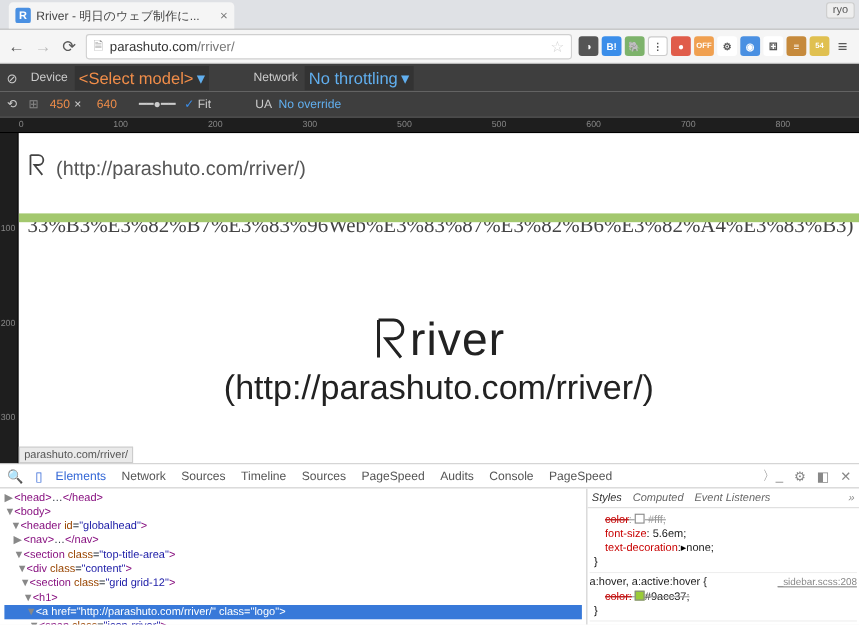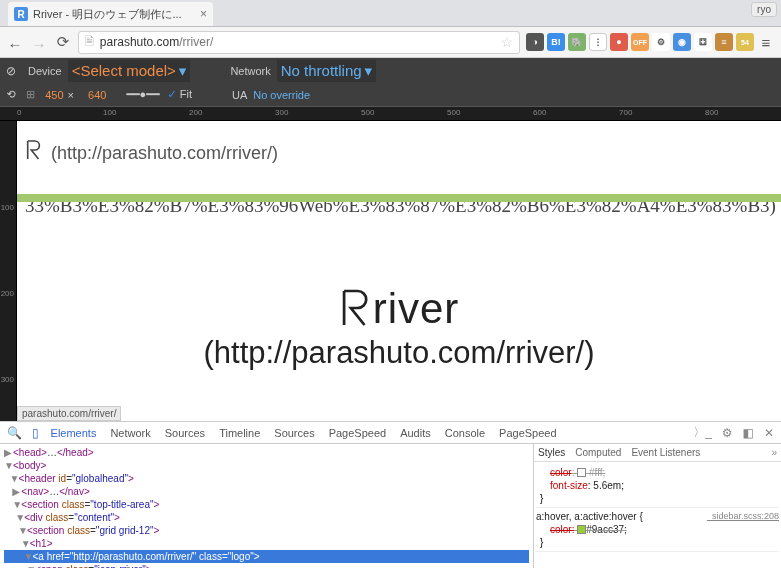--- a/index.html
+++ b/index.html
@@ -73,21 +73,21 @@
 .dom-tree{flex:1;font-family:Menlo,monospace;font-size:10px;padding:2px 4px;overflow:hidden;color:#303942;line-height:13px;}
 .dom-tree .tag{color:#881280;}
 .dom-tree .attr{color:#994500;}
 .dom-tree .val{color:#1a1aa6;}
 .dom-tree .l{white-space:pre;}
 .dom-tree .sel{background:#3879d9;color:#fff;}
 .dom-tree .sel .tag,.dom-tree .sel .attr,.dom-tree .sel .val{color:#fff;}
 .dom-arrow{color:#888;display:inline-block;width:9px;}
 
 .styles-pane{width:248px;border-left:1px solid #ccc;font-family:Menlo,monospace;font-size:10px;overflow:hidden;}
-.styles-tabs{height:18px;display:flex;align-items:center;font-size:10px;color:#666;border-bottom:1px solid #ddd;padding:0 4px;gap:10px;}
+.styles-tabs{height:18px;display:flex;align-items:center;font-size:10px;color:#666;border-bottom:1px solid #ddd;padding:0 4px;gap:10px;font-style:italic;}
 .styles-tabs .st{color:#333;}
 .styles-rules{padding:2px;line-height:13px;}
 .rule-sel{color:#222;}
 .rule-src{float:right;color:#888;text-decoration:underline;font-size:9px;}
 .prop{padding-left:14px;}
 .prop .n{color:#c80000;}
 .prop .v{color:#222;}
 .prop.strike{text-decoration:line-through;color:#999;}
 .prop.strike .n{color:#c80000;text-decoration:line-through;}
 .swatch{display:inline-block;width:9px;height:9px;border:1px solid #888;vertical-align:-1px;}
@@ -225,20 +225,21 @@
       <div class="styles-tabs">
         <span class="st">Styles</span>
         <span>Computed</span>
         <span>Event Listeners</span>
         <span style="margin-left:auto;color:#888">»</span>
       </div>
       <div class="styles-rules">
         <div class="rule-block">
           <div class="prop strike"><span class="n">color</span>: <span class="swatch" style="background:#fff"></span> #fff;</div>
           <div class="prop"><span class="n">font-size</span>: <span class="v">5.6em</span>;</div>
+          <div class="prop"><span class="n">text-decoration</span>:▸<span class="v">none</span>;</div>
           <div style="padding-left:4px">}</div>
         </div>
         <div class="rule-block">
           <div><span class="rule-sel">a:hover, a:active:hover {</span><span class="rule-src">_sidebar.scss:208</span></div>
           <div class="prop strike"><span class="n">color:</span> <span class="swatch" style="background:#9acc37"></span><span class="v">#9acc37;</span></div>
           <div style="padding-left:4px">}</div>
         </div>
 
       </div>
     </div>

